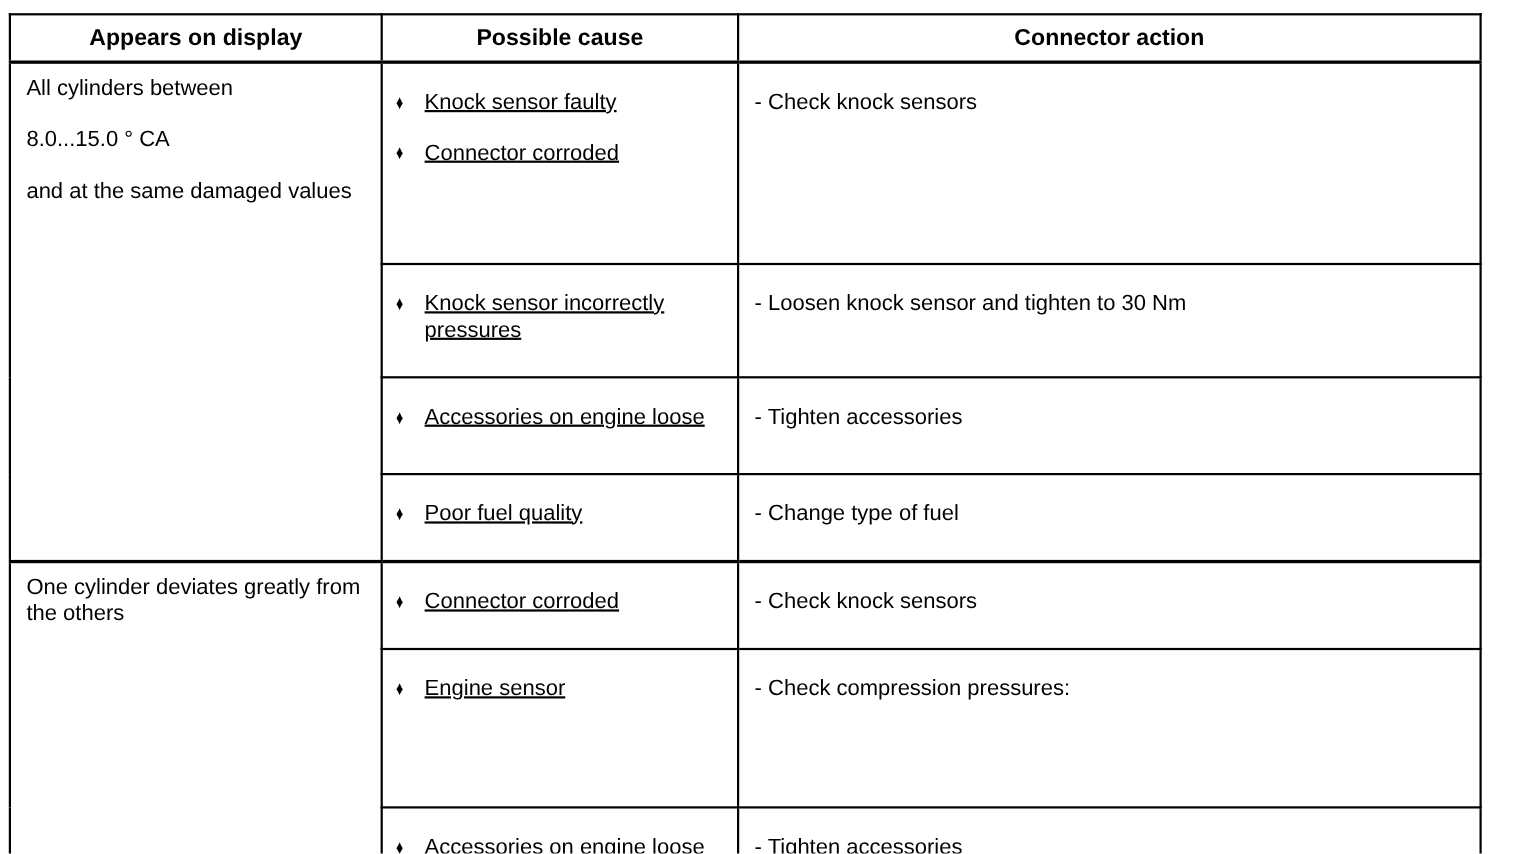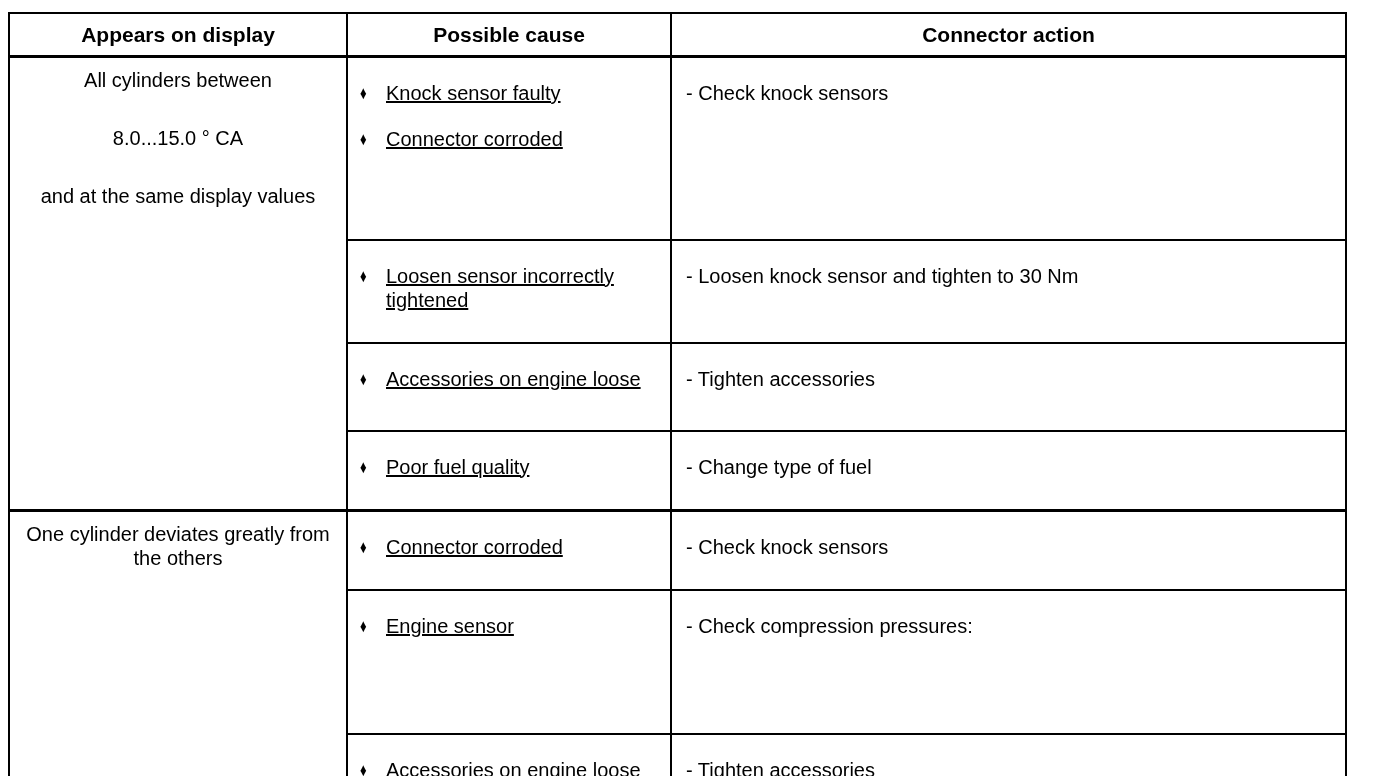--- a/index.html
+++ b/index.html
@@ -50,25 +50,24 @@
   tr.r-1a { height: 183px; }
   tr.r-1b { height: 84px; }
   tr.r-1c { height: 88px; }
   tr.r-1d { height: 62px; }
   tr.r-2a { height: 70px; padding-left: 36px; }
   tr.r-2b { height: 144px; }
   tr.r-2c { height: 83px; }
 
   td.display-cell {
     vertical-align: top;
-    text-align: center;
     padding: 10px 14px 8px 14px;
   }
   td.display-cell p { margin: 0; }
-  td.display-cell p + p { margin-top: 34px; }
+  td.display-cell p + p { margin-top: 23px; }
 
   td.cause-cell {
     vertical-align: top;
     padding: 23px 8px 8px 12px;
   }
   .bullet-item {
     display: flex;
     align-items: flex-start;
     gap: 9px;
     margin-bottom: 22px;
@@ -103,39 +102,39 @@
         <th>Possible cause</th>
         <th>Connector action</th>
       </tr>
     </thead>
     <tbody>
 
       <tr class="r-1a">
         <td class="display-cell" rowspan="4">
           <p>All cylinders between</p>
           <p>8.0...15.0 ° CA</p>
-          <p>and at the same display values</p>
+          <p>and at the same damaged values</p>
         </td>
         <td class="cause-cell">
           <div class="bullet-item">
             <span class="bullet">♦</span>
             <span class="cause-text">Knock sensor faulty</span>
           </div>
           <div class="bullet-item">
             <span class="bullet">♦</span>
             <span class="cause-text">Connector corroded</span>
           </div>
         </td>
         <td class="action-cell">- Check knock sensors</td>
       </tr>
       <tr class="r-1b">
         <td class="cause-cell">
           <div class="bullet-item">
             <span class="bullet">♦</span>
-            <span class="cause-text">Loosen sensor incorrectly tightened</span>
+            <span class="cause-text">Knock sensor incorrectly pressures</span>
           </div>
         </td>
         <td class="action-cell">- Loosen knock sensor and tighten to 30 Nm</td>
       </tr>
       <tr class="r-1c">
         <td class="cause-cell">
           <div class="bullet-item">
             <span class="bullet">♦</span>
             <span class="cause-text">Accessories on engine loose</span>
           </div>

